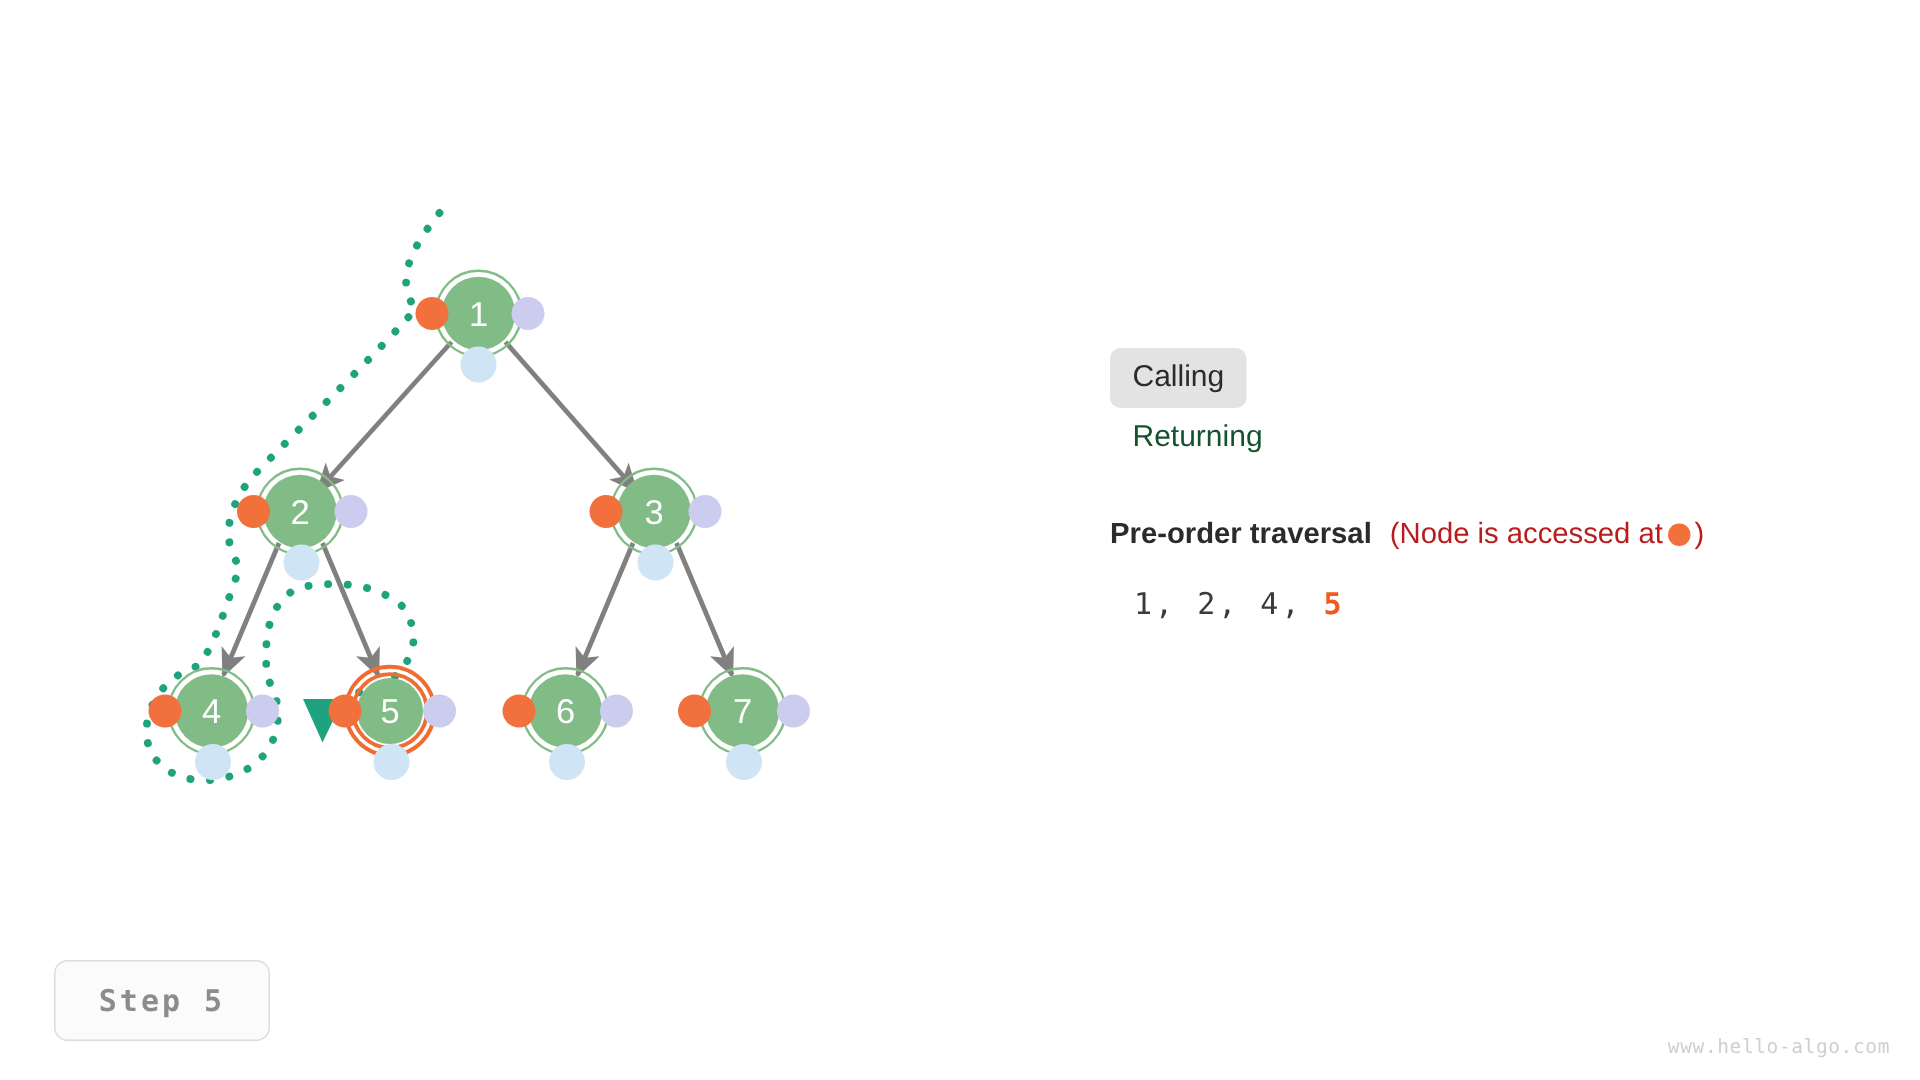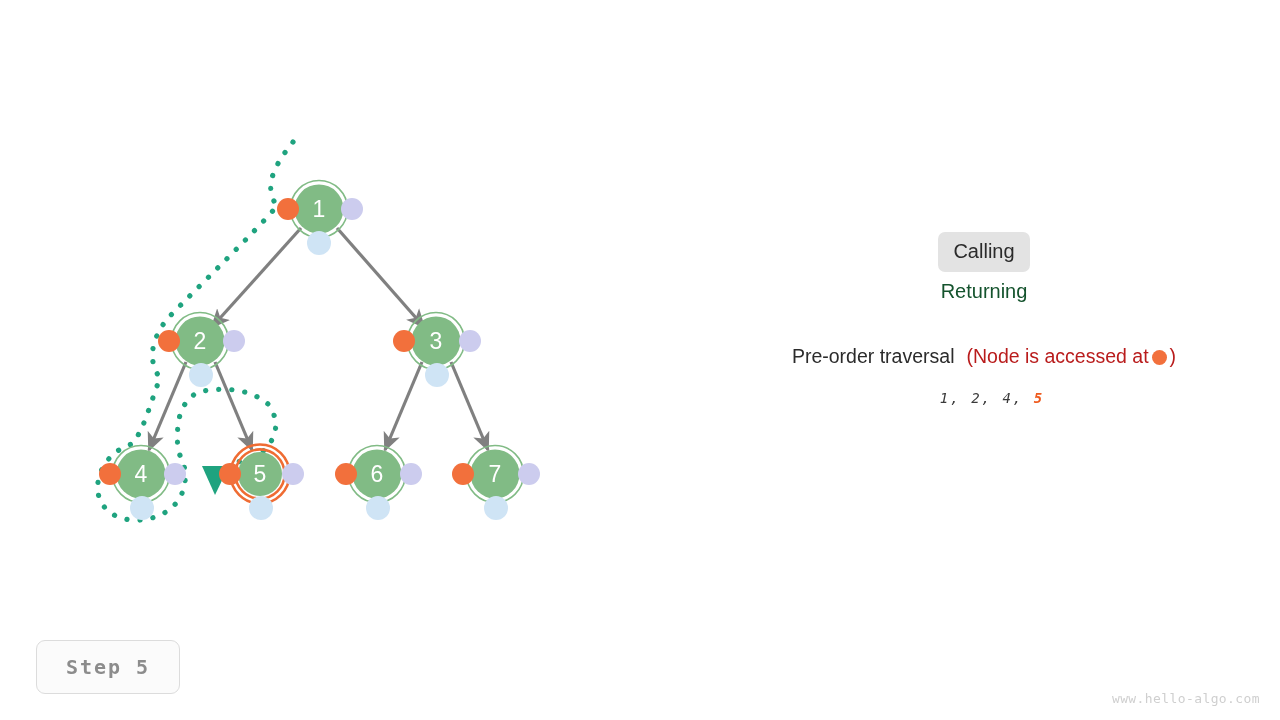--- a/index.html
+++ b/index.html
@@ -21,24 +21,23 @@
     position: absolute;
     left: 0;
     top: 0;
     width: 700px;
     height: 620px;
   }
 
   
   #info-panel {
     position: absolute;
-    left: 714px;
+    left: 740px;
     top: 232px;
     width: 540px;
-    text-align: center;
   }
   .state-row {
     font-size: 20px;
     color: #2b2b2b;
     line-height: 1;
     margin: 0;
   }
   .state-badge {
     display: inline-block;
     padding: 9px 15px 11px 15px;
@@ -53,43 +52,42 @@
   }
   #traversal-block {
     margin-top: 33px;
   }
   .traversal-heading {
     font-size: 19.5px;
     color: #2b2b2b;
     white-space: nowrap;
   }
   .traversal-heading .lbl {
-    font-weight: normal;
+    font-weight: bold;
   }
   .traversal-heading .note {
     color: #b91c1c;
     margin-left: 12px;
   }
   .inline-dot {
     display: inline-block;
     width: 15px;
     height: 15px;
     border-radius: 50%;
     background: #f2703c;
     vertical-align: -2px;
     margin: 0 3px;
   }
   #traversal-sequence {
     margin-top: 22px;
     margin-left: 16px;
     font-family: "DejaVu Sans Mono", monospace;
-    font-size: 14px;
+    font-size: 20px;
     color: #3a3a3a;
     letter-spacing: 2px;
-    font-style: italic;
   }
   #traversal-sequence .current {
     color: #ef5b1e;
     font-weight: bold;
   }
 
   
   #step-badge {
     position: absolute;
     left: 36px;

